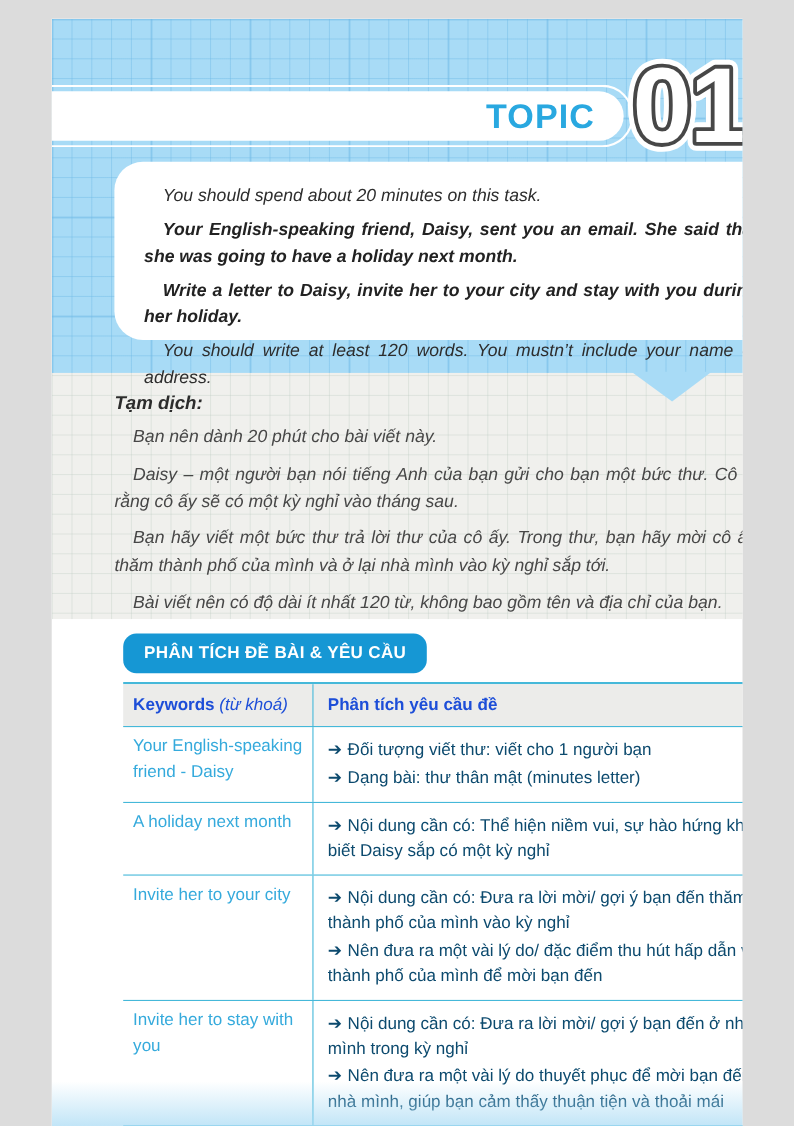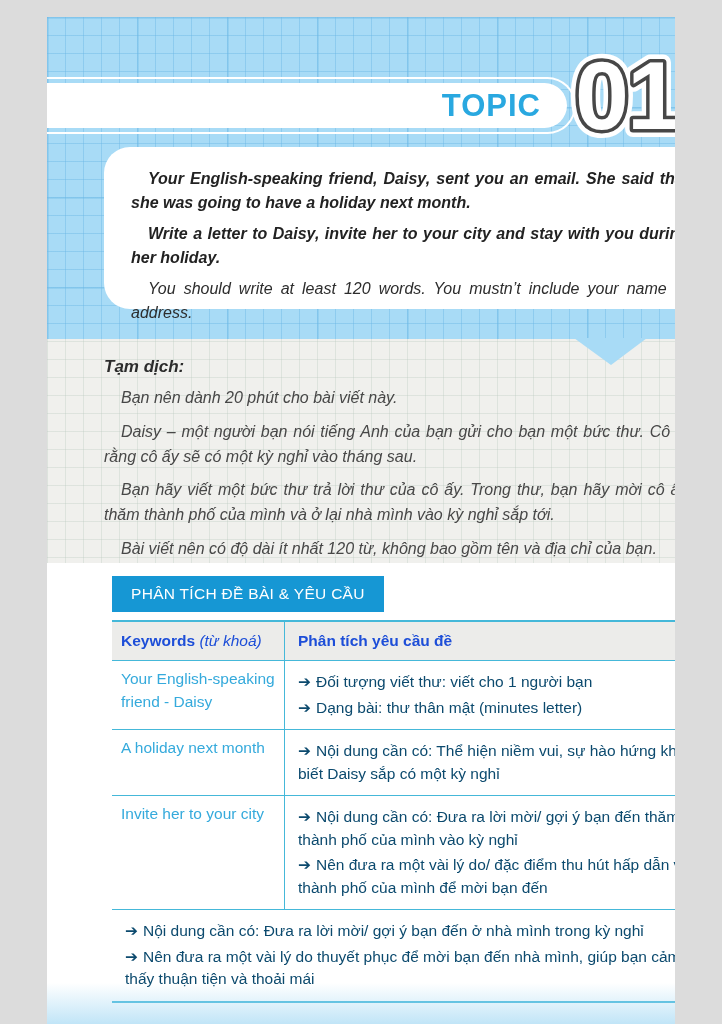--- a/index.html
+++ b/index.html
@@ -73,22 +73,22 @@
     font-style:italic; font-size:17px; font-weight:bold; color:#2c2c2c;
     margin:8px 0 4px 0;
   }
   .translation p {
     font-style:italic; font-size:16px; line-height:1.55; color:#474747;
     text-align:justify; text-indent:17px; margin:9px 0;
   }
   
   .heading-pill {
     position:absolute; left:65px; top:559px;
-    background:#1697d4; color:#ffffff; font-weight:normal; font-size:15.5px;
-    letter-spacing:.3px; padding:9px 19px; border-radius:0;text-align:center;
+    background:#1697d4; color:#ffffff; font-weight:bold; font-size:15.5px;
+    letter-spacing:.3px; padding:9px 19px; border-radius:12px;text-align:center;
   }
   .kw-table {
     position:absolute; left:65px; top:603px; width:590px;
     border-top:2px solid #45b8d9; border-bottom:2px solid #45b8d9;
     font-size:15.5px;
   }
   .t-row { display:flex; border-bottom:1.5px solid #45b8d9; }
   .t-row:last-child { border-bottom:none; }
   .t-head { background:#ececea; }
   .t-col1 {
@@ -130,20 +130,21 @@
     <span>TOPIC</span>
   </div>
 
   <svg class="topic-number" width="170" height="120">
     <text x="6" y="96" fill="none" stroke="#ffffff" stroke-width="16" stroke-linejoin="round">01</text>
     <text x="6" y="96" fill="none" stroke="#474747" stroke-width="7" stroke-linejoin="round">01</text>
     <text x="6" y="96" fill="#ffffff">01</text>
   </svg>
 
   <div class="task-box" id="task-box">
+      <p>You should spend about 20 minutes on this task.</p>
       <p class="b">Your English-speaking friend, Daisy, sent you an email. She said that she was going to have a holiday next month.</p>
       <p class="b">Write a letter to Daisy, invite her to your city and stay with you during her holiday.</p>
       <p>You should write at least 120 words. You mustn’t include your name or address.</p>
     </div>
 
   <div class="translation">
     <h3>Tạm dịch:</h3>
     <div id="translation-paras">
         <p>Bạn nên dành 20 phút cho bài viết này.</p>
         <p>Daisy – một người bạn nói tiếng Anh của bạn gửi cho bạn một bức thư. Cô ấy nói rằng cô ấy sẽ có một kỳ nghỉ vào tháng sau.</p>
@@ -173,20 +174,21 @@
         </div>
       </div>
       <div class="t-row">
         <div class="t-col1">Invite her to your city</div>
         <div class="t-col2">
           <div class="point"><span class="arr">➔</span><span>Nội dung cần có: Đưa ra lời mời/ gợi ý bạn đến thăm thành phố của mình vào kỳ nghỉ</span></div>
           <div class="point"><span class="arr">➔</span><span>Nên đưa ra một vài lý do/ đặc điểm thu hút hấp dẫn về thành phố của mình để mời bạn đến</span></div>
         </div>
       </div>
       <div class="t-row">
+        <div class="t-col1">Invite her to stay with you</div>
         <div class="t-col2">
           <div class="point"><span class="arr">➔</span><span>Nội dung cần có: Đưa ra lời mời/ gợi ý bạn đến ở nhà mình trong kỳ nghỉ</span></div>
           <div class="point"><span class="arr">➔</span><span>Nên đưa ra một vài lý do thuyết phục để mời bạn đến nhà mình, giúp bạn cảm thấy thuận tiện và thoải mái</span></div>
         </div>
       </div>
     </div>
 
   <svg class="egg-doodles" width="52" height="34" viewBox="0 0 52 34">
     <g transform="rotate(-12 12 17)">
       <ellipse cx="12" cy="17" rx="9" ry="11" fill="#fbfbf8" stroke="#8f8f8f" stroke-width="1.5"></ellipse>

